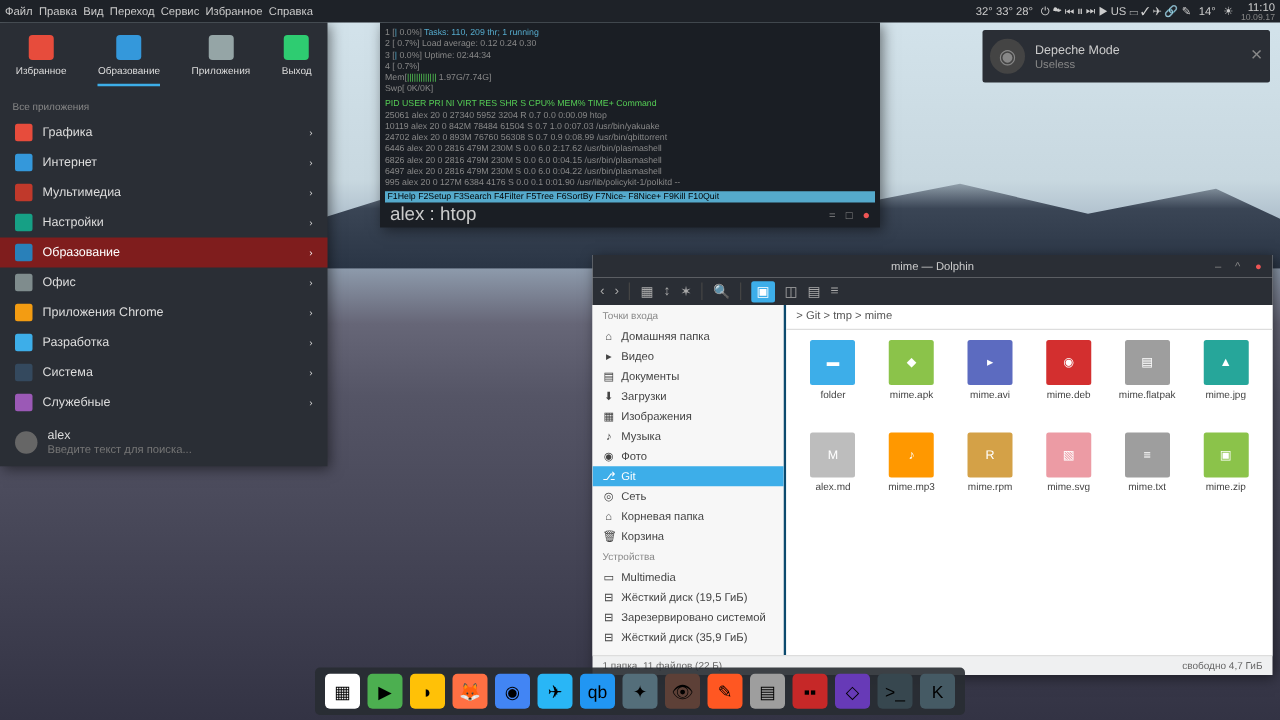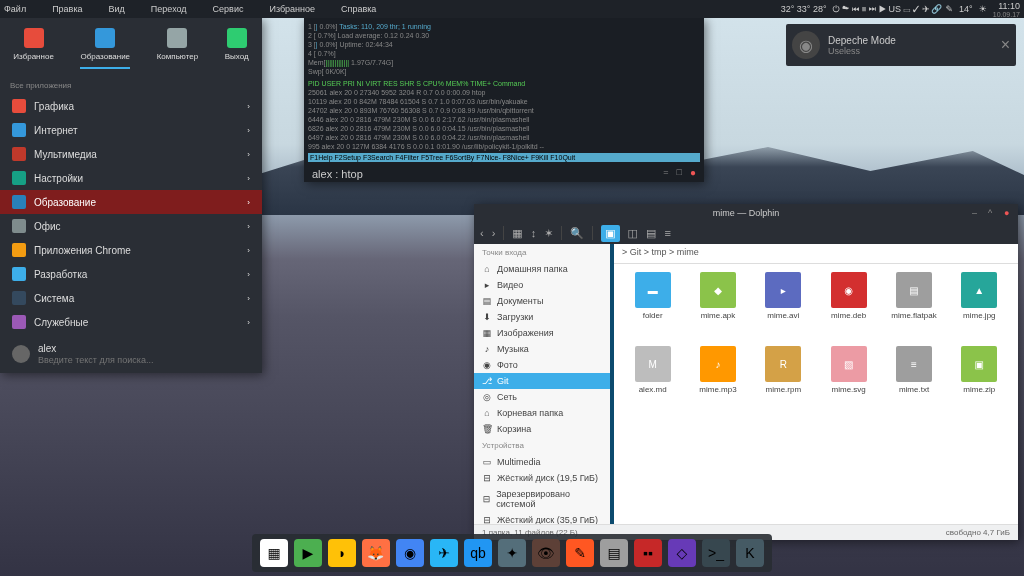--- a/index.html
+++ b/index.html
@@ -1,19 +1,19 @@
 <!DOCTYPE html>
 <html><head>
 <meta charset="utf-8">
 <style>
 *{margin:0;padding:0;box-sizing:border-box;font-family:sans-serif}
 body{width:1024px;height:576px;overflow:hidden;position:relative;background:linear-gradient(to bottom,#d4e4ec 0%,#c8d8e0 25%,#9ab 35%,#667 45%,#556 55%,#334 100%)}
 .mountains{position:absolute;top:135px;left:0;right:0;height:80px;background:linear-gradient(to bottom,transparent 0%,#3a4555 40%,#2a3545 100%);clip-path:polygon(0 60%,15% 20%,25% 50%,35% 10%,45% 45%,55% 5%,65% 40%,75% 15%,85% 45%,95% 20%,100% 50%,100% 100%,0 100%)}
 .menubar{position:absolute;top:0;left:0;right:0;height:18px;background:#1e2228;display:flex;align-items:center;color:#ccc;font-size:9px;padding:0 4px;z-index:100}
-.menubar-left{display:flex;gap:26px}
+.menubar-left{display:flex;gap:5px}
 .menubar-right{margin-left:auto;display:flex;gap:6px;align-items:center}
 .menubar-item{cursor:pointer}
 .kicker{position:absolute;top:18px;left:0;width:262px;height:355px;background:#2a2e35;color:#ddd;font-size:10px;z-index:50;box-shadow:2px 2px 10px rgba(0,0,0,0.5)}
 .kicker-tabs{display:flex;justify-content:space-around;padding:10px 0 8px}
 .kicker-tab{display:flex;flex-direction:column;align-items:center;gap:4px;font-size:8px;cursor:pointer}
 .kicker-tab.active{border-bottom:2px solid #3daee9;padding-bottom:6px}
 .tab-icon{width:20px;height:20px;border-radius:3px}
 .kicker-section{padding:4px 10px;font-size:8px;color:#888}
 .kicker-list{}
 .kicker-item{display:flex;align-items:center;padding:5px 12px;gap:8px;cursor:pointer}
@@ -35,21 +35,21 @@
 .notify-close{margin-left:auto;color:#888;cursor:pointer}
 .dolphin{position:absolute;top:204px;left:474px;width:544px;height:336px;background:#eff0f1;z-index:40;box-shadow:2px 2px 10px rgba(0,0,0,0.5)}
 .dolphin-title{height:18px;background:#2a2e35;color:#ccc;font-size:9px;display:flex;align-items:center;justify-content:center;position:relative}
 .dolphin-title-btns{position:absolute;right:4px;display:flex;gap:6px}
 .dolphin-title-btn{width:10px;height:10px;color:#888;font-size:9px}
 .dolphin-title-btn.close{color:#e55}
 .dolphin-toolbar{height:22px;background:#2a2e35;display:flex;align-items:center;padding:0 6px;gap:8px;color:#aaa;font-size:11px}
 .tb-sep{width:1px;height:14px;background:#444}
 .tb-active{background:#3daee9;padding:2px 4px;border-radius:2px;color:#fff}
 .dolphin-body{display:flex;height:calc(100% - 56px)}
-.dolphin-sidebar{width:140px;background:#f7f7f7;border-right:4px solid #0c4a6e;font-size:9px;color:#444;overflow:hidden}
+.dolphin-sidebar{width:155px;background:#f7f7f7;border-right:2px solid #0c4a6e;font-size:9px;color:#444;overflow:hidden}
 .sb-section{padding:4px 8px;color:#888;font-size:8px}
 .sb-item{padding:3px 8px;display:flex;align-items:center;gap:5px;cursor:pointer}
 .sb-item.sel{background:#3daee9;color:#fff}
 .sb-icon{width:10px;text-align:center}
 .dolphin-main{flex:1;background:#fff;display:flex;flex-direction:column}
 .breadcrumb{height:20px;border-bottom:1px solid #ddd;font-size:9px;padding:3px 8px;color:#555}
 .file-grid{flex:1;display:grid;grid-template-columns:repeat(6,1fr);grid-auto-rows:70px;padding:8px;gap:4px}
 .file-item{display:flex;flex-direction:column;align-items:center;gap:3px;font-size:8px;color:#444;cursor:pointer}
 .file-icon{width:36px;height:36px;border-radius:2px;display:flex;align-items:center;justify-content:center;color:#fff;font-size:10px}
 .dolphin-status{height:16px;border-top:1px solid #ddd;font-size:8px;display:flex;align-items:center;padding:0 8px;color:#666}
@@ -91,21 +91,21 @@
       <div class="kicker-tab">
         <div class="tab-icon" style="background:#e74c3c"></div>
         <span>Избранное</span>
       </div>
       <div class="kicker-tab active">
         <div class="tab-icon" style="background:#3498db"></div>
         <span>Образование</span>
       </div>
       <div class="kicker-tab">
         <div class="tab-icon" style="background:#95a5a6"></div>
-        <span>Компьютер</span>
+        <span>Приложения</span>
       </div>
       <div class="kicker-tab">
         <div class="tab-icon" style="background:#2ecc71"></div>
         <span>Выход</span>
       </div>
     </div>
   <div class="kicker-section">Все приложения</div>
   <div class="kicker-list" id="kicker-list">
       <div class="kicker-item">
         <div class="kicker-item-icon" style="background:#e74c3c"></div>
@@ -180,21 +180,21 @@
         <div>25061 alex      20  0 27340 5952 3204 R 0.7 0.0  0:00.09 htop</div>
         <div>10119 alex      20  0  842M 78484 61504 S 0.7 1.0  0:07.03 /usr/bin/yakuake</div>
         <div>24702 alex      20  0  893M 76760 56308 S 0.7 0.9  0:08.99 /usr/bin/qbittorrent</div>
         <div> 6446 alex      20  0 2816  479M 230M S 0.0 6.0  2:17.62 /usr/bin/plasmashell</div>
         <div> 6826 alex      20  0 2816  479M 230M S 0.0 6.0  0:04.15 /usr/bin/plasmashell</div>
         <div> 6497 alex      20  0 2816  479M 230M S 0.0 6.0  0:04.22 /usr/bin/plasmashell</div>
         <div>  995 alex      20  0  127M  6384  4176 S 0.0 0.1  0:01.90 /usr/lib/policykit-1/polkitd --</div>
       </div>
     <div style="background:#5ac;color:#000;margin-top:2px;padding:0 2px">F1Help F2Setup F3Search F4Filter F5Tree F6SortBy F7Nice- F8Nice+ F9Kill F10Quit</div>
   </div>
-  <div style="position:absolute;bottom:2px;left:8px;font-size:11px;color:#ccc">alex : htop</div>
+  <div style="position:absolute;bottom:2px;left:8px;font-size:15px;color:#ccc">alex : htop</div>
   <div style="position:absolute;bottom:4px;right:8px;display:flex;gap:8px;font-size:9px;color:#888">
     <span>=</span>
     <span>□</span>
     <span class="term-close">●</span>
   </div>
 </div>
 
 <div class="notify">
   <div class="notify-icon">◉</div>
   <div>

